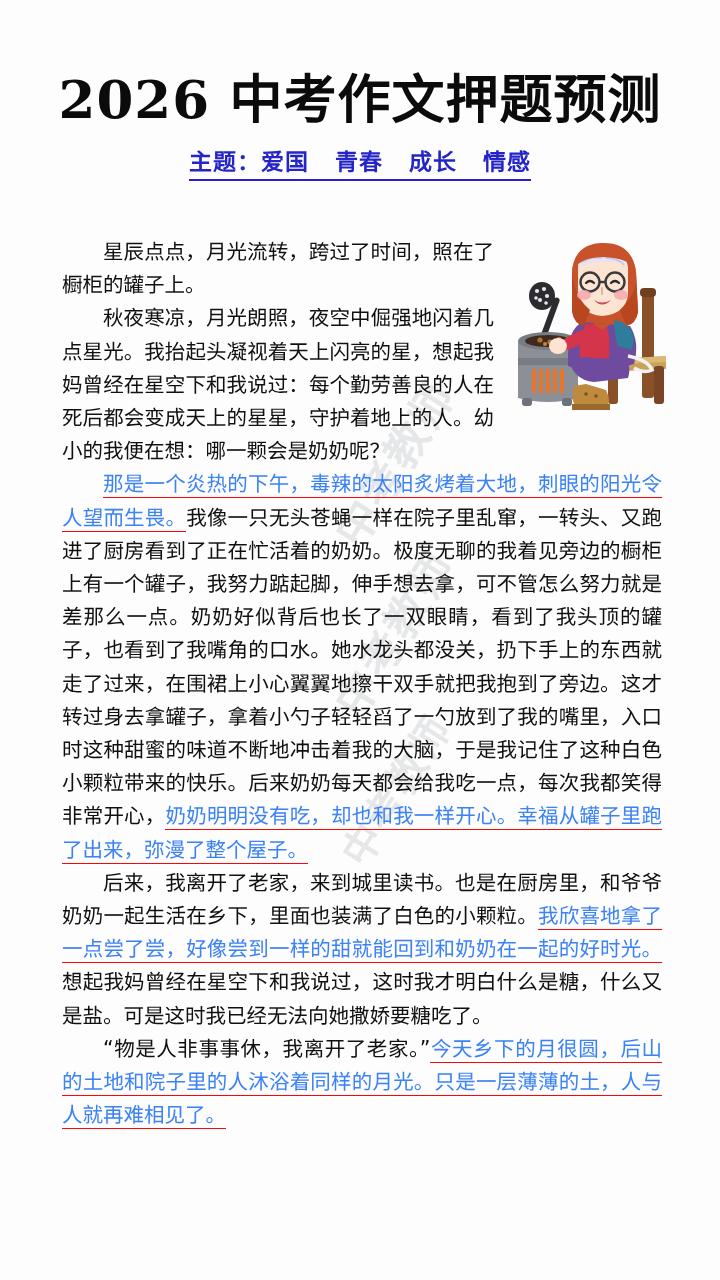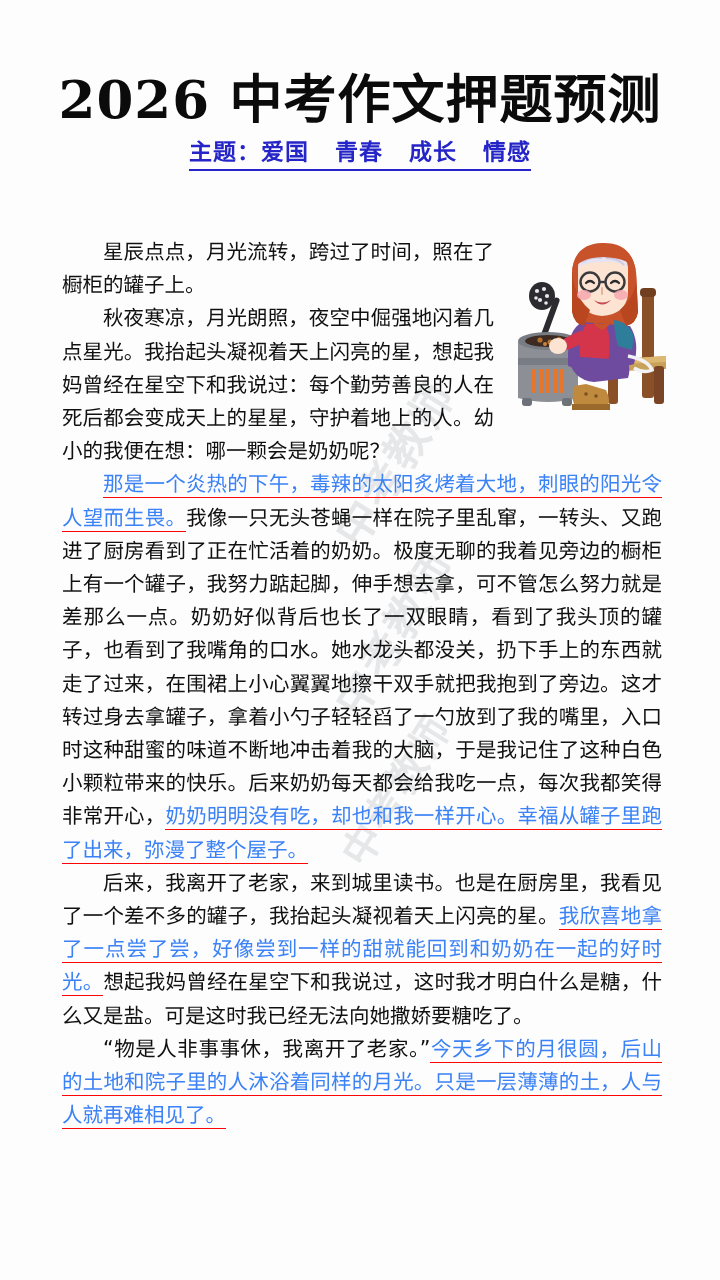--- a/index.html
+++ b/index.html
@@ -55,21 +55,21 @@
     font-size: 53px;
     line-height: 1.12;
     color: #0b0b0b;
     letter-spacing: 1px;
     position: relative;
     z-index: 3;
   }
 
   .subtitle-wrap {
     text-align: center;
-    margin-top: 4px;
+    margin-top: 14px;
     position: relative;
     z-index: 3;
   }
   .subtitle {
     display: inline-block;
     font-size: 23px;
     font-weight: 700;
     color: #2424c8;
     border-bottom: 2px solid #2424c8;
     padding-bottom: 2px;
@@ -239,17 +239,17 @@
       <path d="M86 50 L86 56" stroke="#e2b49c" stroke-width="2" stroke-linecap="round"></path>
 
       <path d="M78 62 Q86 71 95 62 Q86 67 78 62 Z" fill="#c94a55"></path>
     </svg>
   </div>
 
   <div class="article">
       <p class="para narrow"><span>星辰点点，月光流转，跨过了时间，照在了橱柜的罐子上。</span></p>
       <p class="para narrow"><span>秋夜寒凉，月光朗照，夜空中倔强地闪着几点星光。我抬起头凝视着天上闪亮的星，想起我妈曾经在星空下和我说过：每个勤劳善良的人在死后都会变成天上的星星，守护着地上的人。幼小的我便在想：哪一颗会是奶奶呢？</span></p>
       <p class="para full"><span class="hl">那是一个炎热的下午，毒辣的太阳炙烤着大地，刺眼的阳光令人望而生畏。</span><span>我像一只无头苍蝇一样在院子里乱窜，一转头、又跑进了厨房看到了正在忙活着的奶奶。极度无聊的我着见旁边的橱柜上有一个罐子，我努力踮起脚，伸手想去拿，可不管怎么努力就是差那么一点。奶奶好似背后也长了一双眼睛，看到了我头顶的罐子，也看到了我嘴角的口水。她水龙头都没关，扔下手上的东西就走了过来，在围裙上小心翼翼地擦干双手就把我抱到了旁边。这才转过身去拿罐子，拿着小勺子轻轻舀了一勺放到了我的嘴里，入口时这种甜蜜的味道不断地冲击着我的大脑，于是我记住了这种白色小颗粒带来的快乐。后来奶奶每天都会给我吃一点，每次我都笑得非常开心，</span><span class="hl">奶奶明明没有吃，却也和我一样开心。幸福从罐子里跑了出来，弥漫了整个屋子。</span></p>
-      <p class="para full"><span>后来，我离开了老家，来到城里读书。也是在厨房里，我看见了一个差不多的罐子，我抬起头凝视着天上闪亮的星。</span><span class="hl">我欣喜地拿了一点尝了尝，好像尝到一样的甜就能回到和奶奶在一起的好时光。</span><span>想起我妈曾经在星空下和我说过，这时我才明白什么是糖，什么又是盐。可是这时我已经无法向她撒娇要糖吃了。</span></p>
+      <p class="para full"><span>后来，我离开了老家，来到城里读书。也是在厨房里，和爷爷奶奶一起生活在乡下，里面也装满了白色的小颗粒。</span><span class="hl">我欣喜地拿了一点尝了尝，好像尝到一样的甜就能回到和奶奶在一起的好时光。</span><span>想起我妈曾经在星空下和我说过，这时我才明白什么是糖，什么又是盐。可是这时我已经无法向她撒娇要糖吃了。</span></p>
       <p class="para full"><span>“物是人非事事休，我离开了老家。”</span><span class="hl">今天乡下的月很圆，后山的土地和院子里的人沐浴着同样的月光。只是一层薄薄的土，人与人就再难相见了。</span></p>
     </div>
 
 </div>
 
 </body></html>

